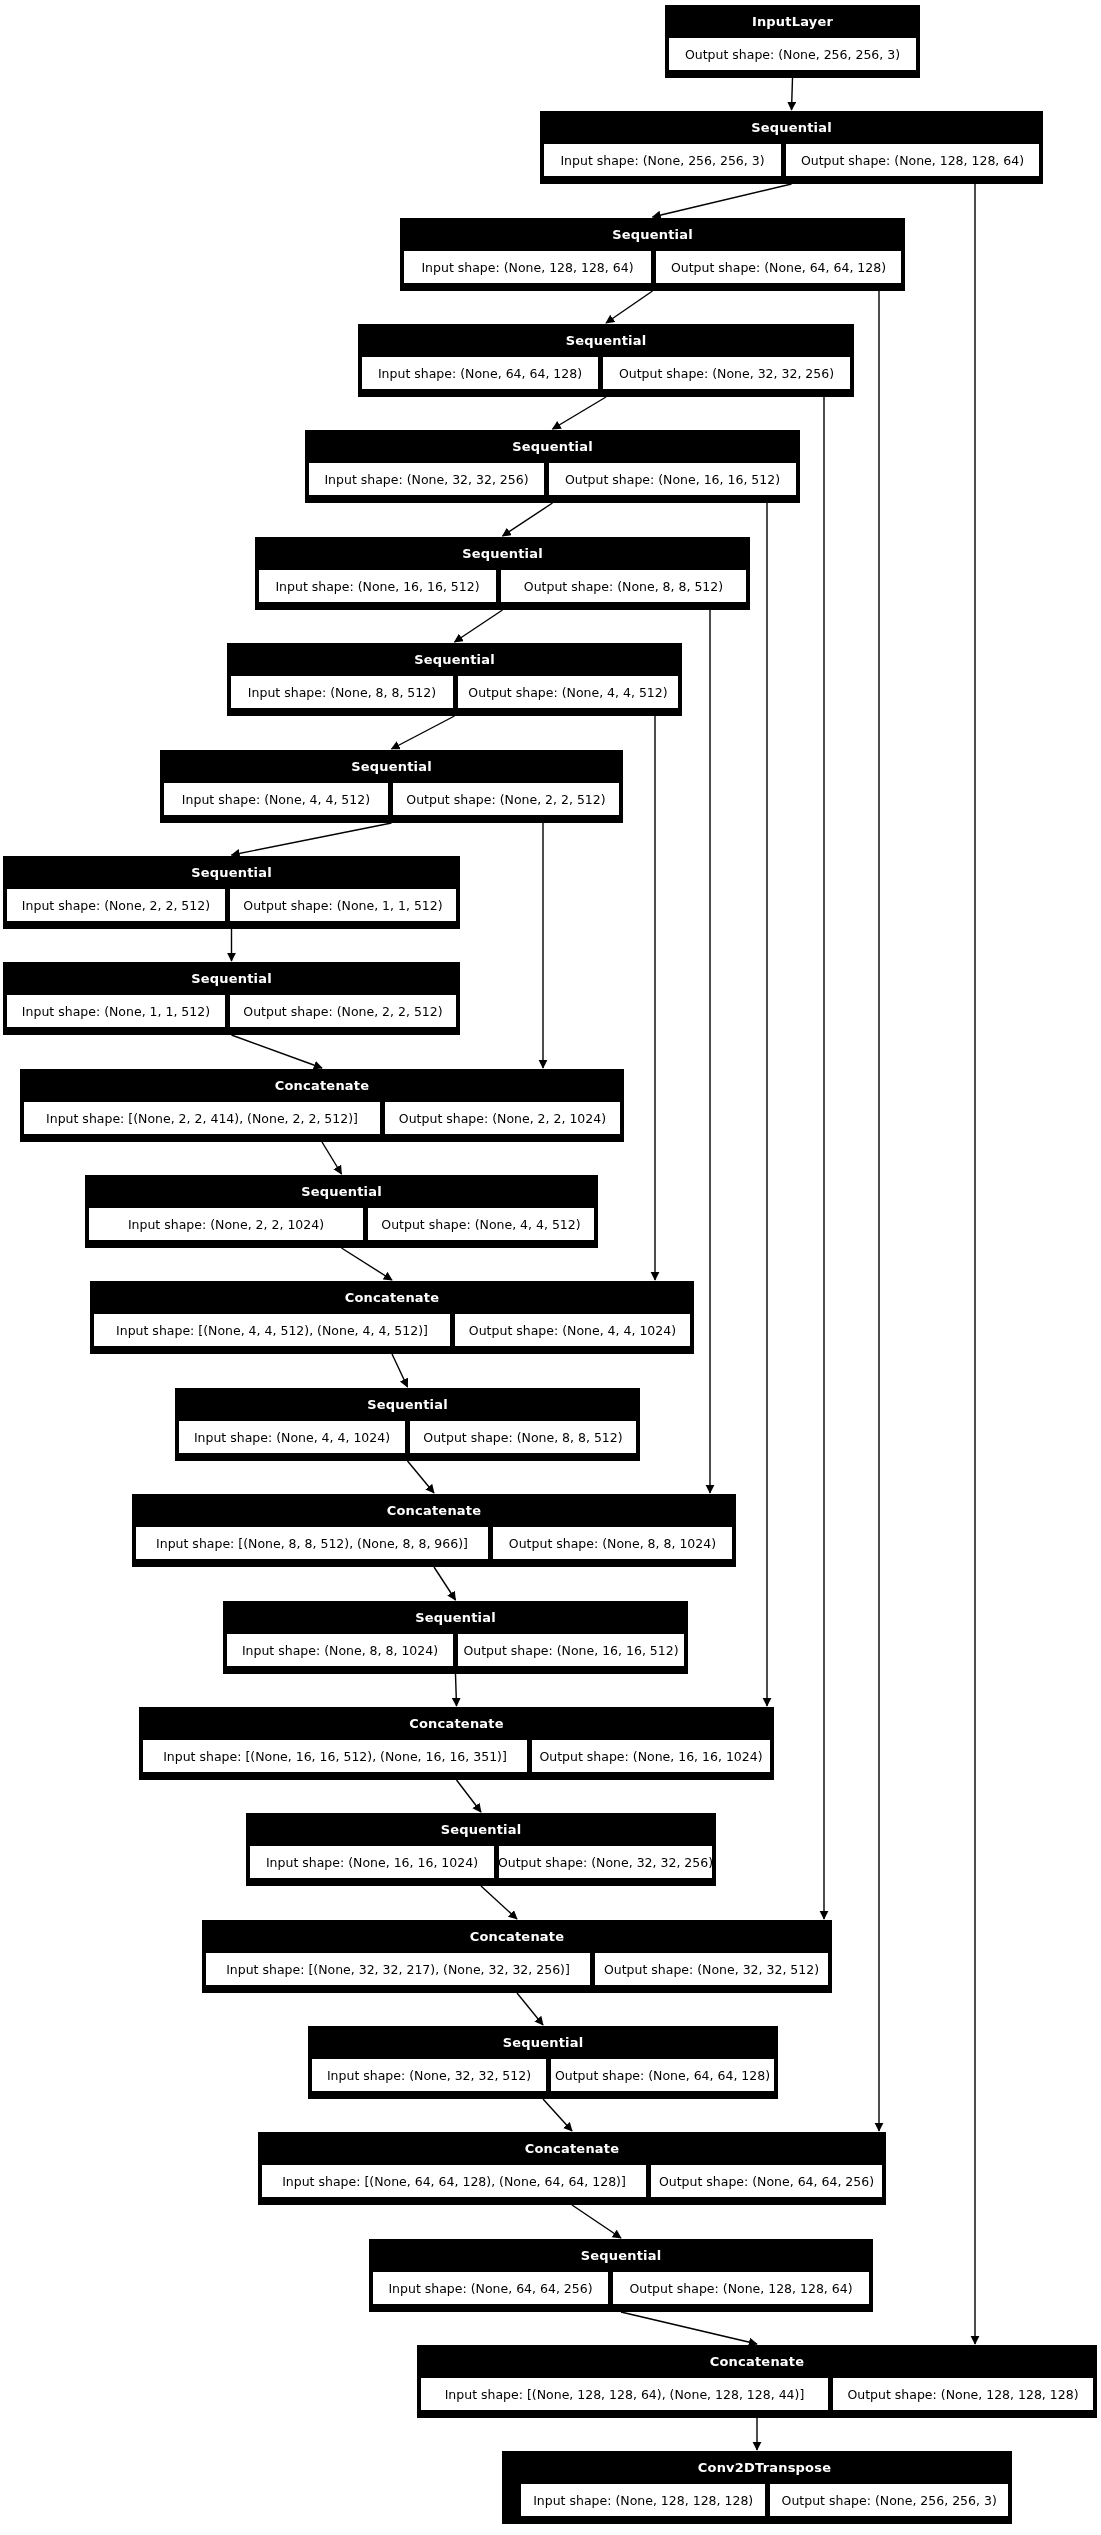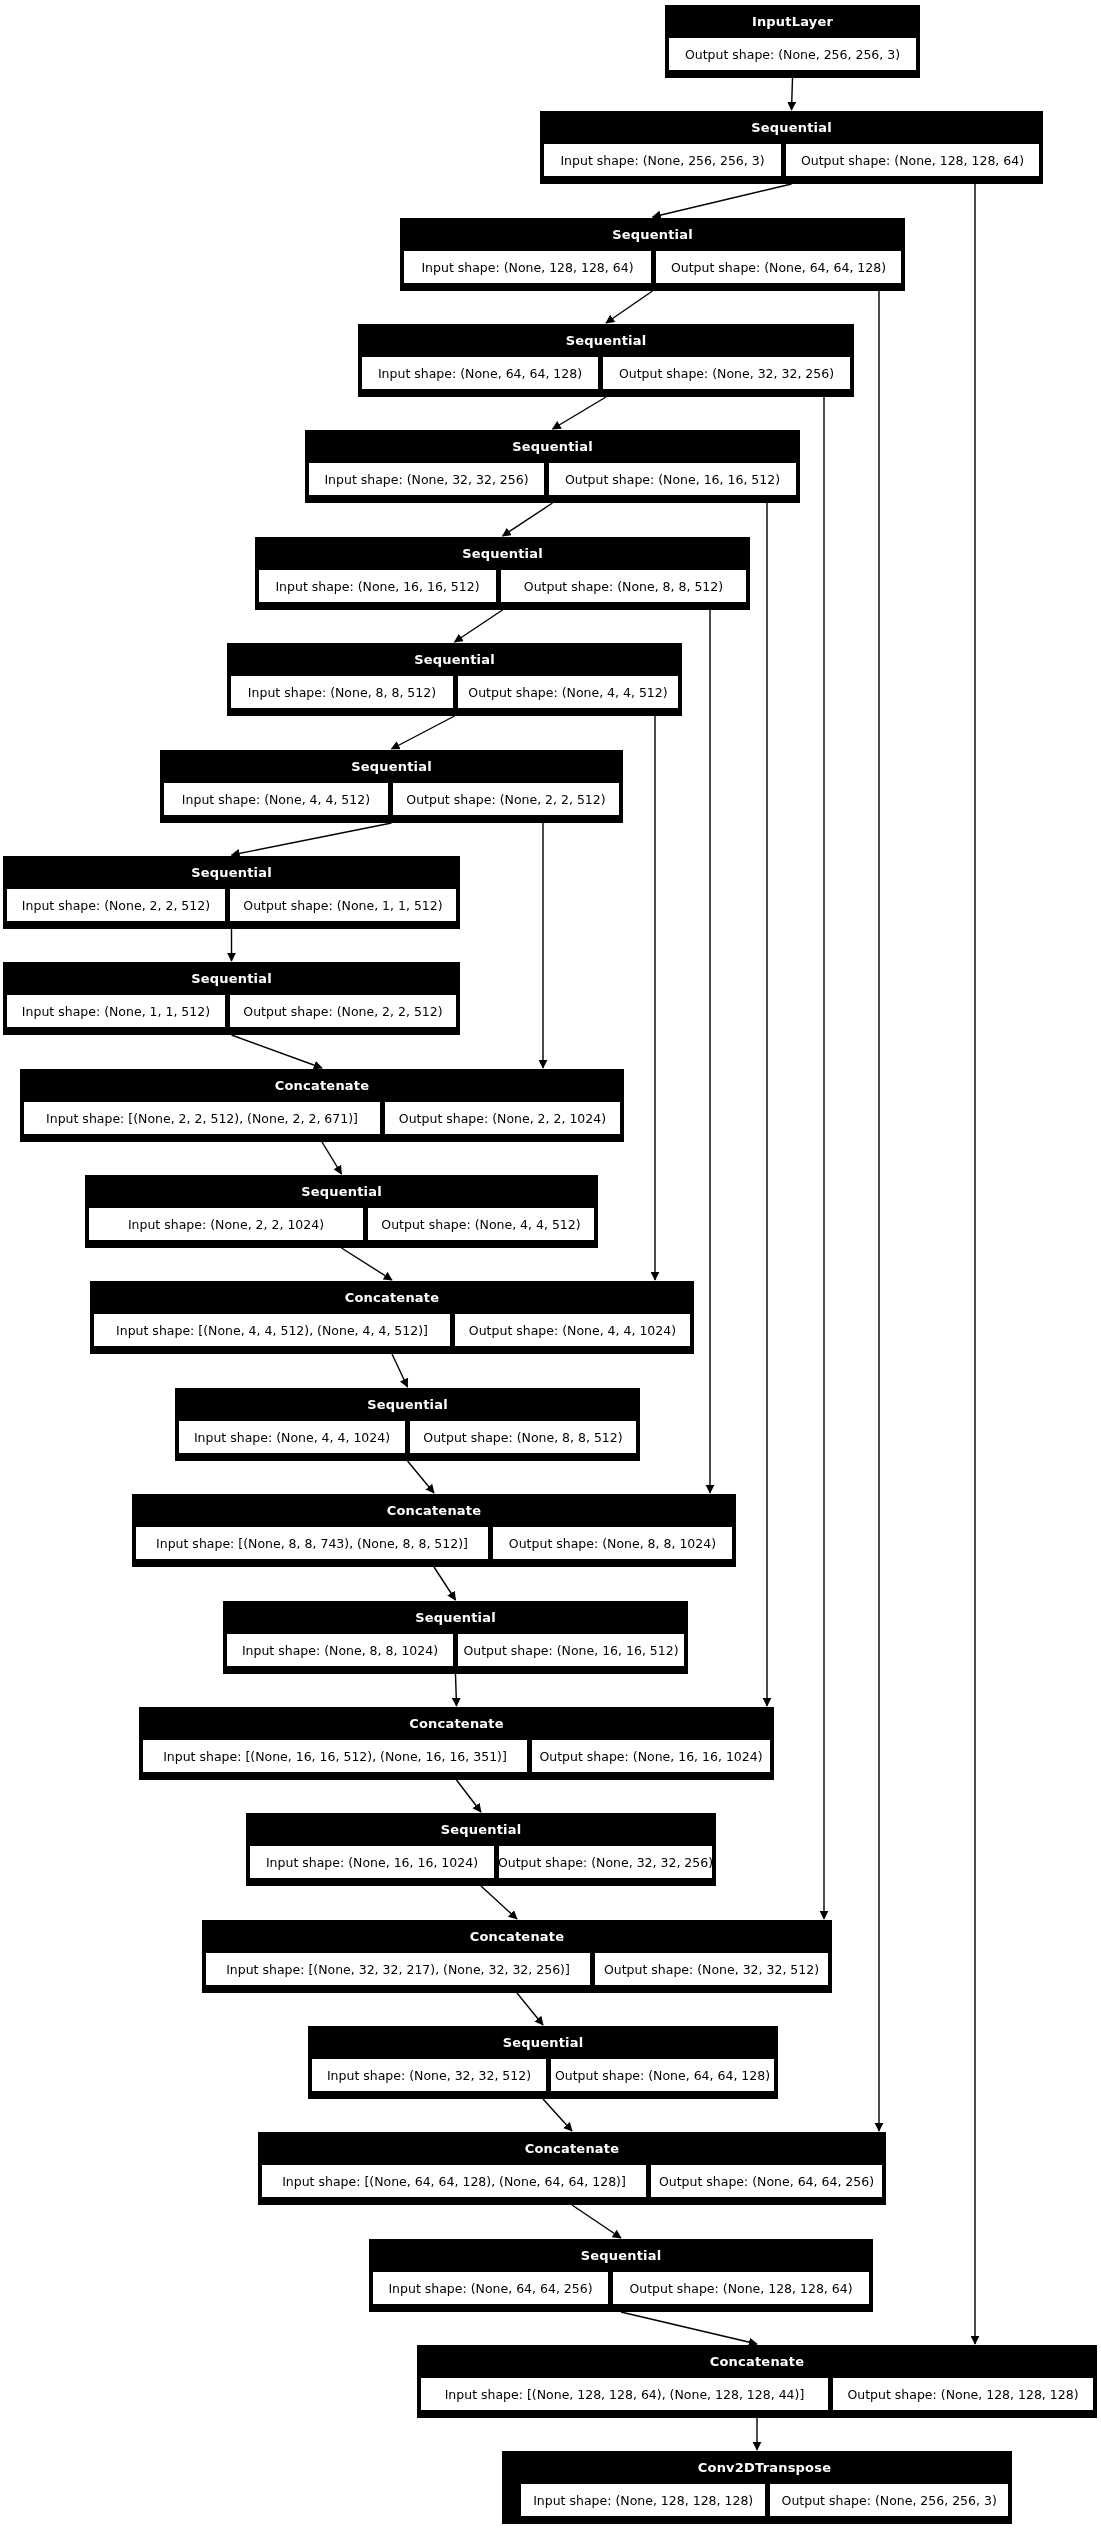--- a/index.html
+++ b/index.html
@@ -212,21 +212,21 @@
             <span>Output shape:</span>
             <span class="val">(None, 2, 2, 512)</span>
           </div>
         </div>
       </div>
       <div class="node" style="left: 20px; top: 1069px; width: 604px;">
         <div class="node-title">Concatenate</div>
         <div class="node-body">
           <div class="cell" style="width: 356px;">
             <span>Input shape:</span>
-            <span class="val">[(None, 2, 2, 512), (None, 2, 2, 671)]</span>
+            <span class="val">[(None, 2, 2, 414), (None, 2, 2, 512)]</span>
           </div>
           <div class="cell" style="width: 235px;">
             <span>Output shape:</span>
             <span class="val">(None, 2, 2, 1024)</span>
           </div>
         </div>
       </div>
       <div class="node" style="left: 85px; top: 1175px; width: 513px;">
         <div class="node-title">Sequential</div>
         <div class="node-body">
@@ -264,21 +264,21 @@
             <span>Output shape:</span>
             <span class="val">(None, 8, 8, 512)</span>
           </div>
         </div>
       </div>
       <div class="node" style="left: 132px; top: 1494px; width: 604px;">
         <div class="node-title">Concatenate</div>
         <div class="node-body">
           <div class="cell" style="width: 352px;">
             <span>Input shape:</span>
-            <span class="val">[(None, 8, 8, 743), (None, 8, 8, 512)]</span>
+            <span class="val">[(None, 8, 8, 512), (None, 8, 8, 966)]</span>
           </div>
           <div class="cell" style="width: 239px;">
             <span>Output shape:</span>
             <span class="val">(None, 8, 8, 1024)</span>
           </div>
         </div>
       </div>
       <div class="node" style="left: 223px; top: 1601px; width: 465px;">
         <div class="node-title">Sequential</div>
         <div class="node-body">

